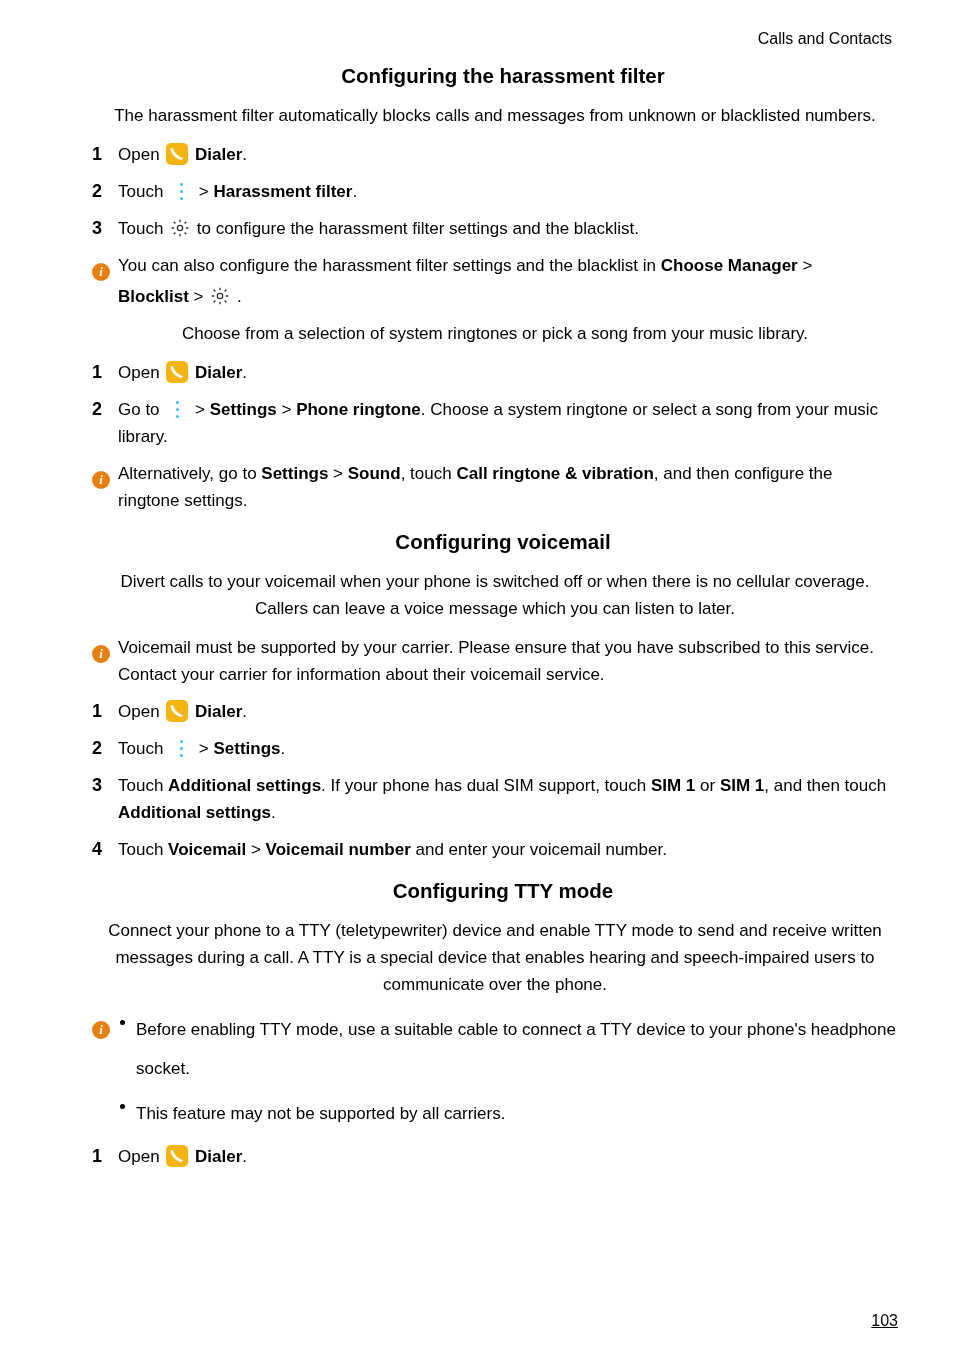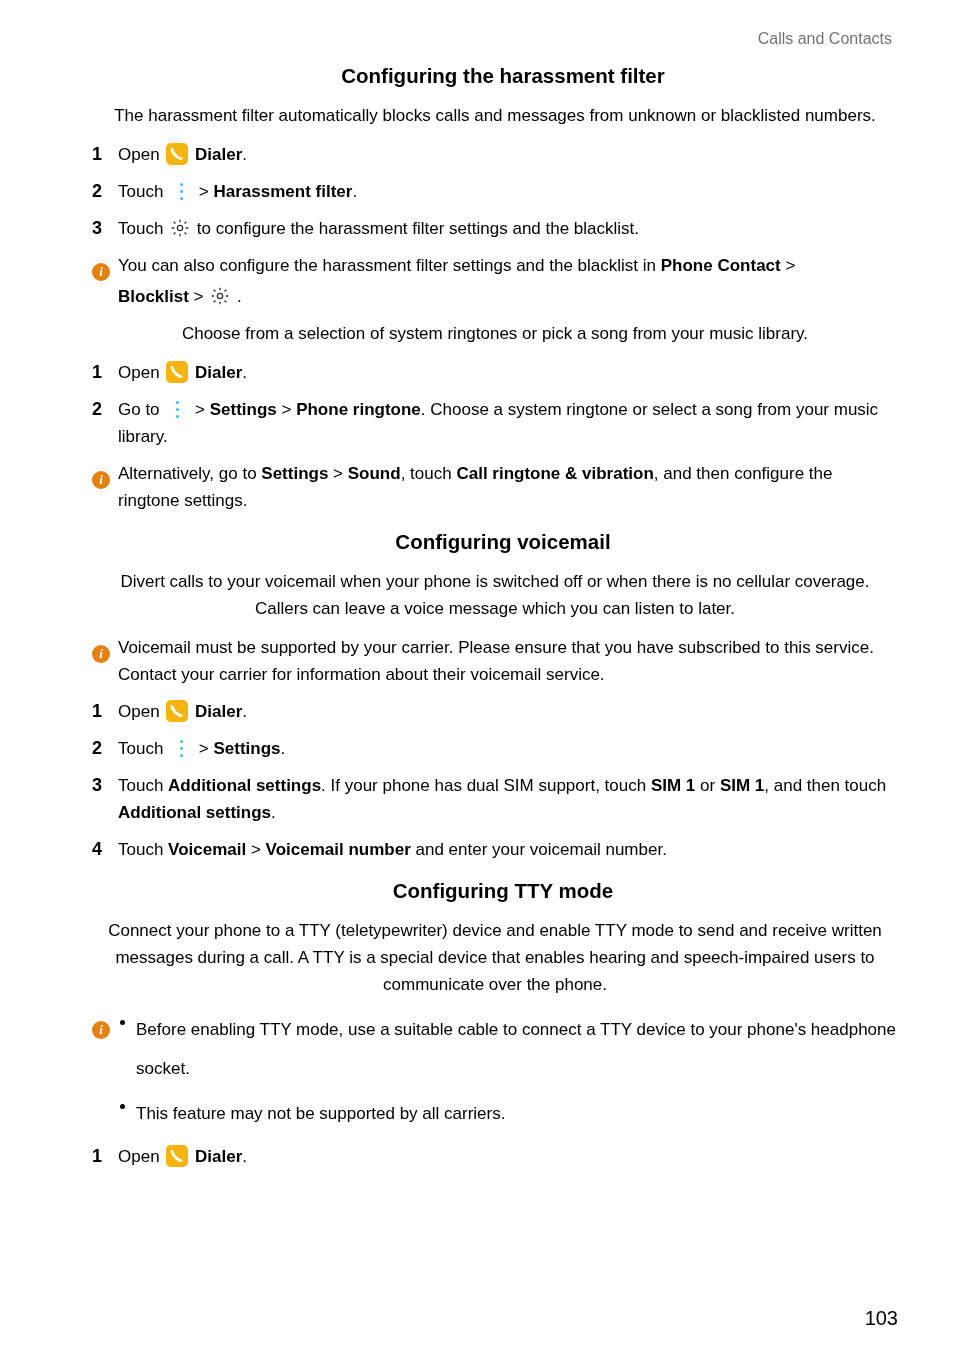--- a/index.html
+++ b/index.html
@@ -14,21 +14,21 @@
   .page {
     box-sizing: border-box;
     width: 954px;
     min-height: 1350px;
     padding: 30px 56px 20px 92px;
     position: relative;
   }
   .header-right {
     text-align: right;
     font-size: 16px;
-    color: #737373;
+    color: #000000;
     margin-bottom: 10px;
     padding-right: 6px;
   }
   h2.section {
     font-size: 20.5px;
     font-weight: bold;
     margin: 16px 0 14px 16px;
     text-align: center;
   }
   p.body {
@@ -146,21 +146,22 @@
     top: 10px;
     width: 5px;
     height: 5px;
     border-radius: 50%;
     background: #000;
   }
   .footer {
     position: absolute;
     right: 56px;
     bottom: 20px;
-    font-size: 20px;
+    font-size: 16px;
+    text-decoration: underline;
   }
   b { font-weight: bold; }
   .note-nested {
     position: relative;
     padding-left: 26px;
     font-size: 17px;
     line-height: 27px;
     margin: 6px 0 10px 0;
   }
   .note-nested .note-icon {
@@ -204,21 +205,21 @@
               <circle cx="12" cy="12" r="3.2"></circle>
               <path d="M12 2v3M12 19v3M2 12h3M19 12h3M4.5 4.5l2 2M17.5 17.5l2 2M19.5 4.5l-2 2M6.5 17.5l-2 2"></path>
             </g>
           </svg>
       </span>
       <span> to configure the harassment filter settings and the blacklist.</span>
     </li>
   </ol>
   <div class="note">
     <span class="note-icon"><span class="info-badge">i</span></span>
-    <span>You can also configure the harassment filter settings and the blacklist in </span><b>Phone Contact</b><span> &gt; </span>
+    <span>You can also configure the harassment filter settings and the blacklist in </span><b>Choose Manager</b><span> &gt; </span>
     <div style="height:4px"></div>
     <b>Blocklist</b><span> &gt; </span>
     <span class="gear-icon">
       <svg viewBox="0 0 24 24" width="20" height="20">
           <g fill="none" stroke="#333" stroke-width="1.6">
             <circle cx="12" cy="12" r="3.2"></circle>
             <path d="M12 2v3M12 19v3M2 12h3M19 12h3M4.5 4.5l2 2M17.5 17.5l2 2M19.5 4.5l-2 2M6.5 17.5l-2 2"></path>
           </g>
         </svg>
     </span><span> .</span>

